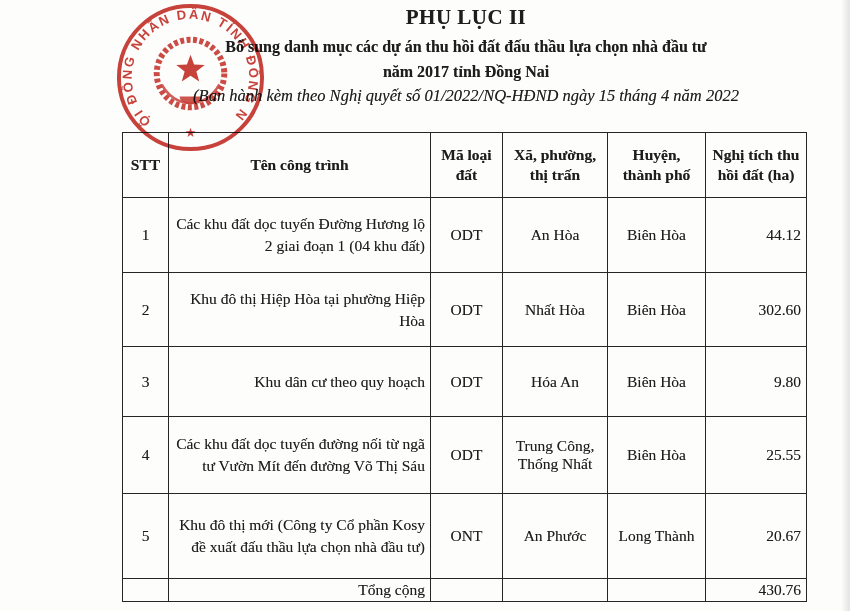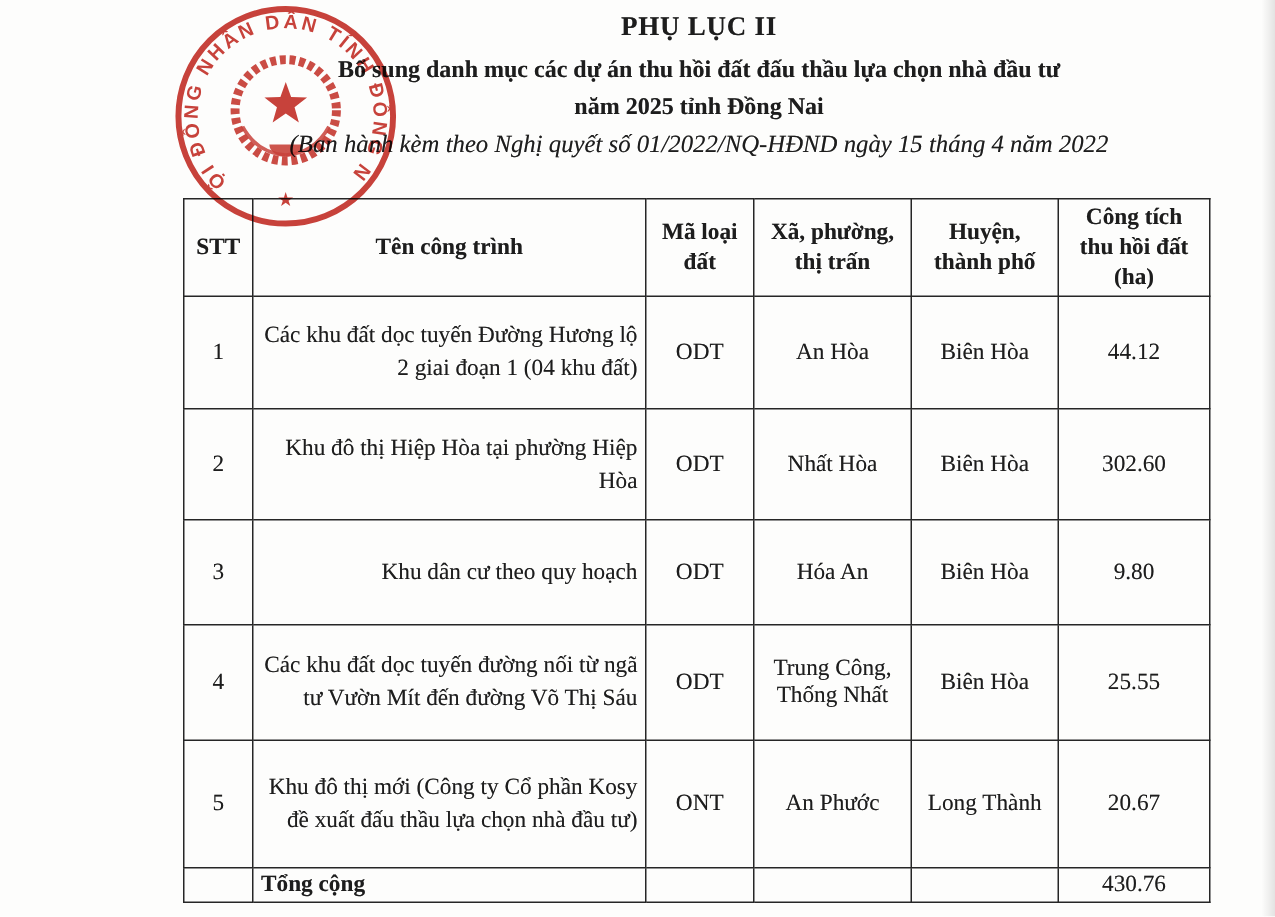--- a/index.html
+++ b/index.html
@@ -10,77 +10,77 @@
   }
   .scan-edge{
     position:absolute;top:0;right:0;width:9px;height:611px;
     background:linear-gradient(to right,rgba(0,0,0,0),rgba(0,0,0,0.10));
     pointer-events:none;
   }
   .doc-header{
     position:absolute;left:118px;top:5px;width:696px;text-align:center;
     text-shadow:0 0 .4px rgba(0,0,0,.45);
   }
-  .doc-title{font-weight:bold;font-size:18px;line-height:24px;letter-spacing:.5px;margin-bottom:5px;}
+  .doc-title{font-weight:bold;font-size:21px;line-height:24px;letter-spacing:.5px;margin-bottom:5px;}
   .doc-sub{font-weight:bold;font-size:16px;line-height:25px;}
   .doc-note{font-style:italic;font-size:16.5px;line-height:23.5px;}
   table.appendix{
     position:absolute;left:122px;top:132px;width:684px;
     border-collapse:collapse;table-layout:fixed;
   }
   .appendix th,.appendix td{
     border:1.6px solid #262626;
     font-size:15.5px;vertical-align:middle;
     padding:2px 5px;overflow:hidden;
     text-shadow:0 0 .4px rgba(0,0,0,.4);
   }
   .appendix th{font-weight:bold;text-align:center;line-height:20px;}
   .cell-c{text-align:center;}
   .cell-l{text-align:right;line-height:22px;padding-left:7px;padding-right:5px;font-family:Liberation Serif, serif;}
-  .cell-r{text-align:center;padding-right:9px;}
-  .total-label{font-weight:bold;text-align:left;}
+  .cell-r{text-align:right;padding-right:9px;}
+  .total-label{font-weight:normal;text-align:right;}
   .total-val{font-weight:normal;}
   .seal{
     position:absolute;left:111px;top:1px;width:159px;height:157px;
     mix-blend-mode:multiply;opacity:.92;pointer-events:none;
   }
   .seal-text{
     font-family:"Liberation Sans","DejaVu Sans",sans-serif;
     font-weight:bold;font-size:13.2px;letter-spacing:2px;
   }
 </style>
 </head>
 <body>
 
 <div class="scan-edge"></div>
 
 <div class="doc-header">
   <div class="doc-title">PHỤ LỤC II</div>
   <div class="doc-sub">Bổ sung danh mục các dự án thu hồi đất đấu thầu lựa chọn nhà đầu tư</div>
-  <div class="doc-sub">năm 2025 tỉnh Đồng Nai</div>
+  <div class="doc-sub">năm 2017 tỉnh Đồng Nai</div>
   <div class="doc-note">(Ban hành kèm theo Nghị quyết số 01/2022/NQ-HĐND ngày 15 tháng 4 năm 2022</div>
 </div>
 
 <table class="appendix">
   <colgroup>
     <col style="width:46px">
       <col style="width:262px">
       <col style="width:72px">
     <col style="width:105px">
       <col style="width:98px">
       <col style="width:101px">
   </colgroup>
   <tbody>
       <tr style="height:65px">
     <th>STT</th>
     <th>Tên công trình</th>
     <th>Mã loại đất</th>
     <th>Xã, phường, thị trấn</th>
     <th>Huyện, thành phố</th>
-    <th>Công tích thu hồi đất (ha)</th>
+    <th>Nghị tích thu hồi đất (ha)</th>
   </tr>
   <tr style="height:75px">
     <td class="cell-c">1</td>
     <td class="cell-l">Các khu đất dọc tuyến Đường Hương lộ 2 giai đoạn 1 (04 khu đất)</td>
     <td class="cell-c">ODT</td>
     <td class="cell-c">An Hòa</td>
     <td class="cell-c">Biên Hòa</td>
     <td class="cell-r">44.12</td>
   </tr>
   <tr style="height:74px">

